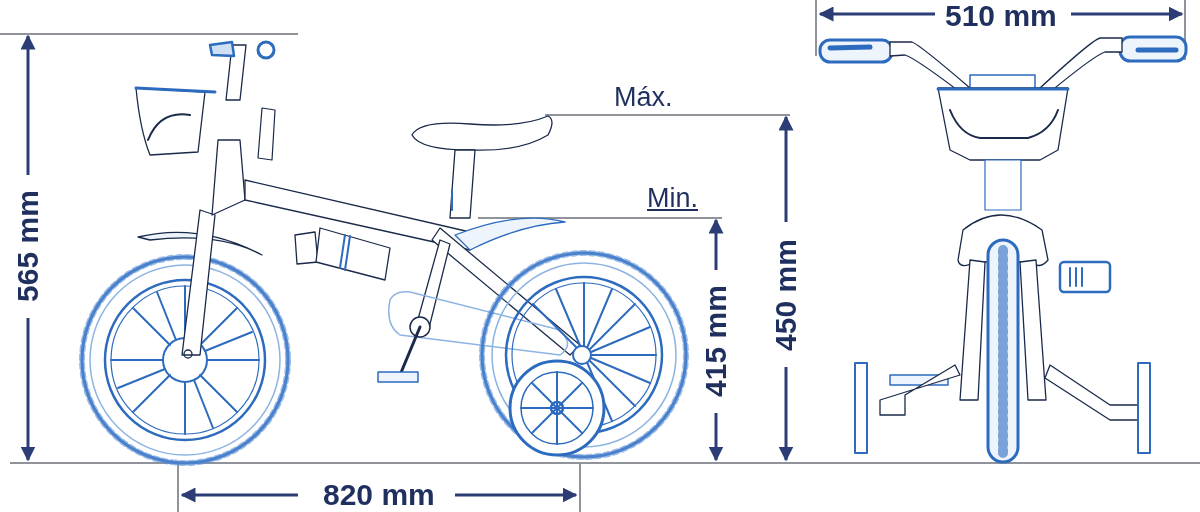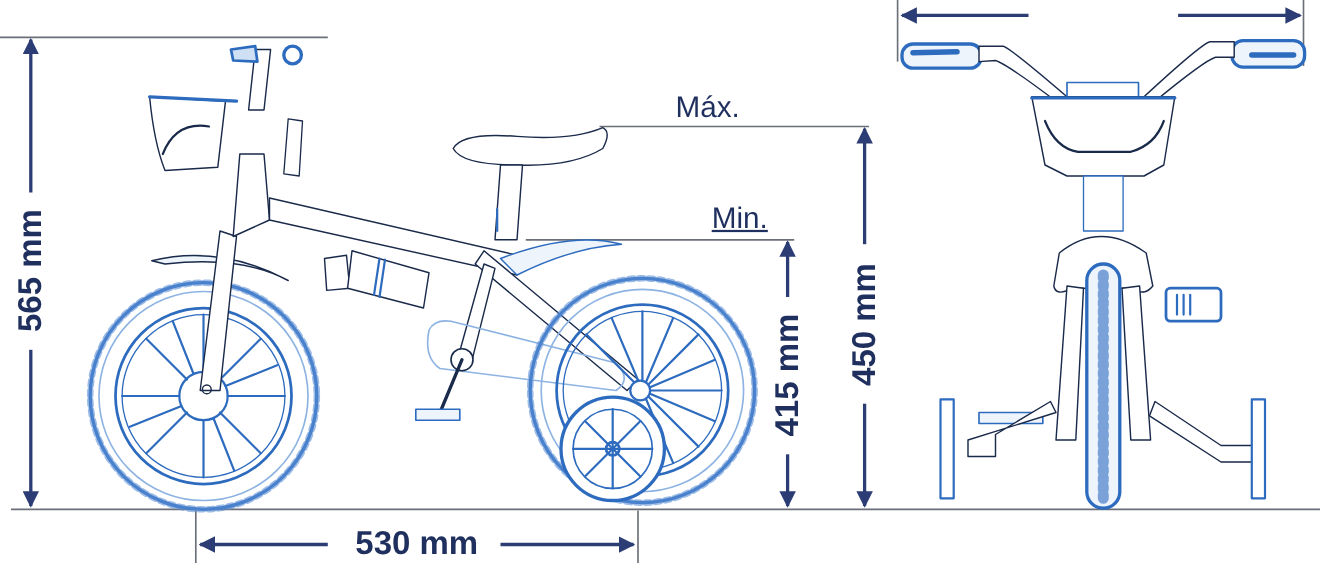--- a/index.html
+++ b/index.html
@@ -181,19 +181,20 @@
     <rect x="890" y="375" width="58" height="10" stroke="#2d6bbf" stroke-width="1.5" fill="#eef4fc"></rect>
 
     <path d="M955,365 L905,395 L905,415 L880,415 L880,400 L960,375 Z" stroke="#1a2a4a" stroke-width="1.3" fill="#fff"></path>
     <path d="M1050,365 L1110,405 L1140,405 L1140,420 L1110,420 L1045,378 Z" stroke="#1a2a4a" stroke-width="1.3" fill="#fff"></path>
     <rect x="855" y="363" width="12" height="90" stroke="#2d6bbf" stroke-width="2" fill="#fff"></rect>
     <rect x="1138" y="363" width="12" height="90" stroke="#2d6bbf" stroke-width="2" fill="#fff"></rect>
   </g>
 </svg>
 
 <div class="dim-label vert" style="left:-34px; top:231px; width:124px; text-align:center;">565 mm</div>
-<div class="dim-label" style="left:323px; top:480px;">530 mm</div>
+<div class="dim-label" style="left:323px; top:480px;">820 mm</div>
 <div class="dim-label vert" style="left:654px; top:326px; width:124px; text-align:center;">415 mm</div>
 <div class="dim-label vert" style="left:724px; top:280px; width:124px; text-align:center;">450 mm</div>
+<div class="dim-label" style="left:945px; top:1px;">510 mm</div>
 <div class="seat-label" style="left:614px; top:84px;">Máx.</div>
 <div class="seat-label" style="left:647px; top:185px;text-decoration:underline;">Min.</div>
 
 </div>
 
 </body></html>

